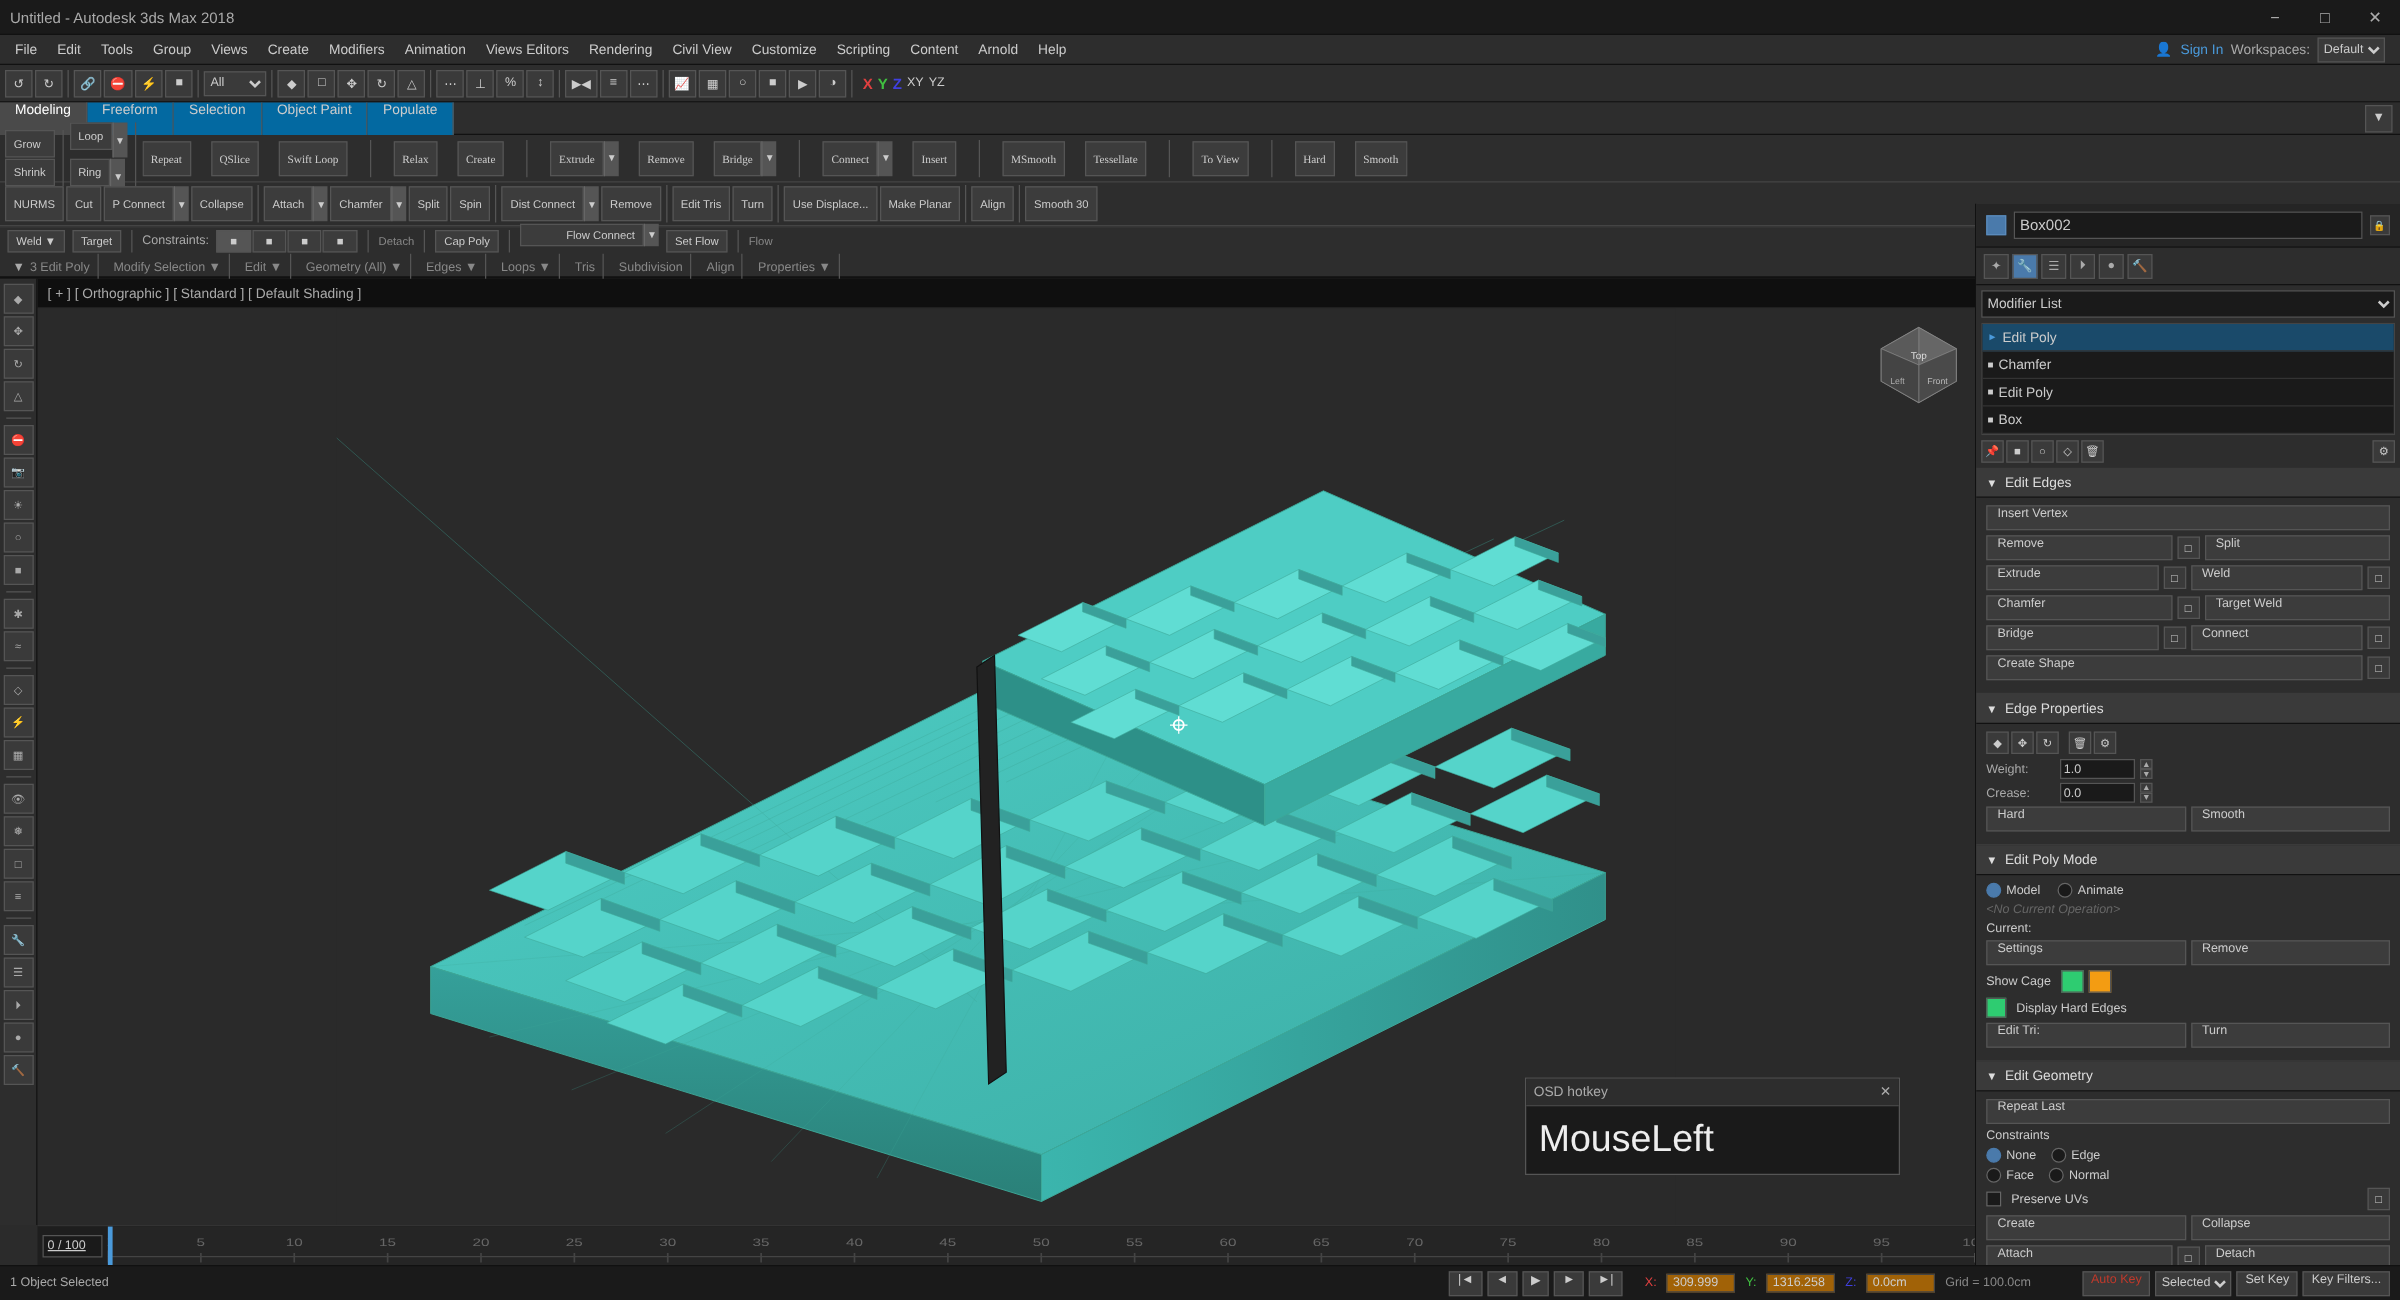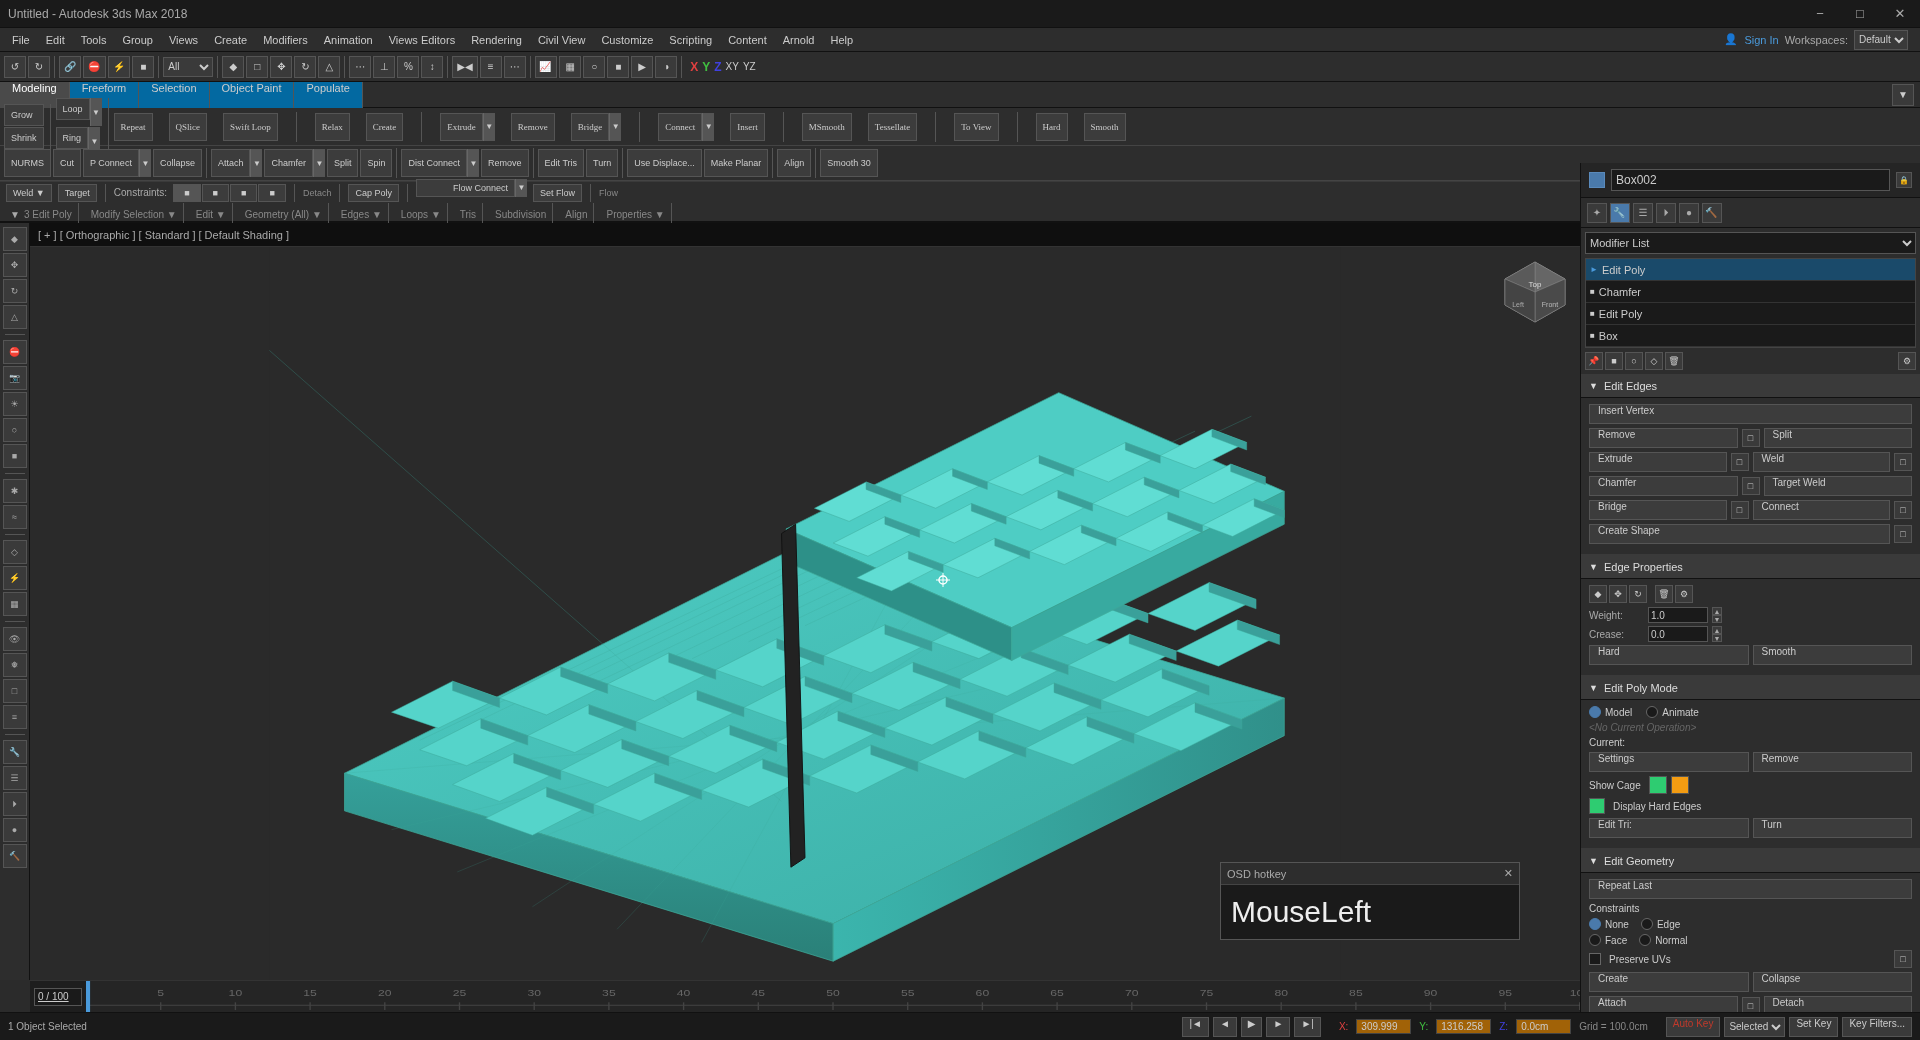--- a/index.html
+++ b/index.html
@@ -888,18 +888,18 @@
   <div style="display:flex;align-items:center;gap:8px;padding:0 8px;">
     <span style="color:#e04040;">X:</span>
     <span class="coord-val">309.999</span>
     <span style="color:#40c040;">Y:</span>
     <span class="coord-val">1316.258</span>
     <span style="color:#4040e0;">Z:</span>
     <span class="coord-val">0.0cm</span>
     <span style="color:#888;">Grid = 100.0cm</span>
   </div>
   <div style="display:flex;align-items:center;gap:4px;">
-    <div class="status-btn" style="color:#c0392b;">Auto Key</div>
+    <div class="status-btn" style="color:#c0392b;margin-left:23px;">Auto Key</div>
     <select style="height:20px;background:#3a3a3a;border:1px solid #555;color:#ccc;font-size:10px;"><option>Selected</option></select>
     <div class="status-btn">Set Key</div>
     <div class="status-btn">Key Filters...</div>
   </div>
 </div>
 
 </body></html>

